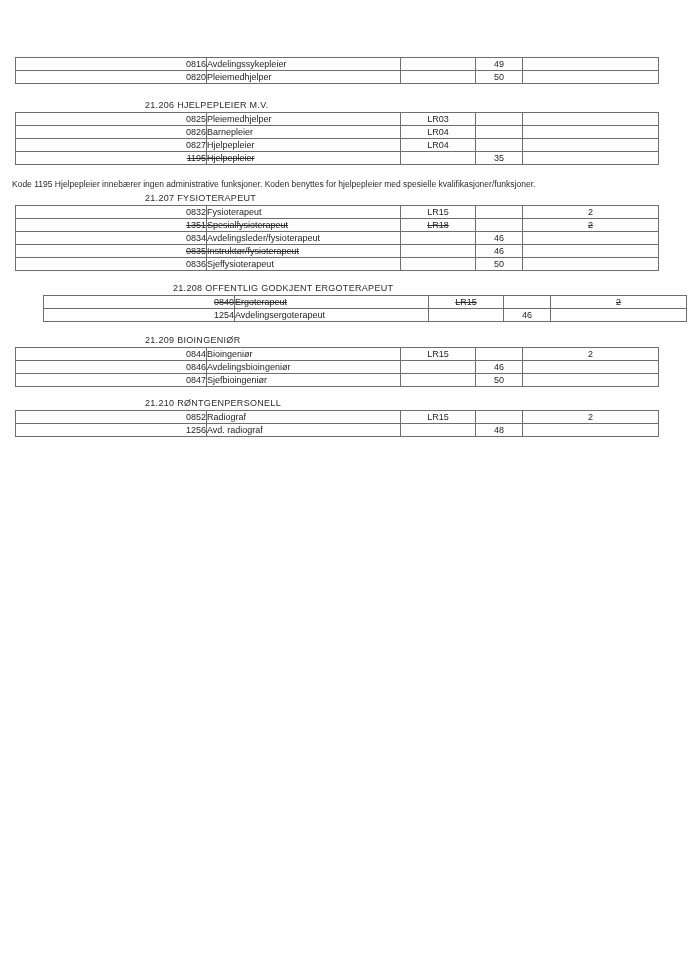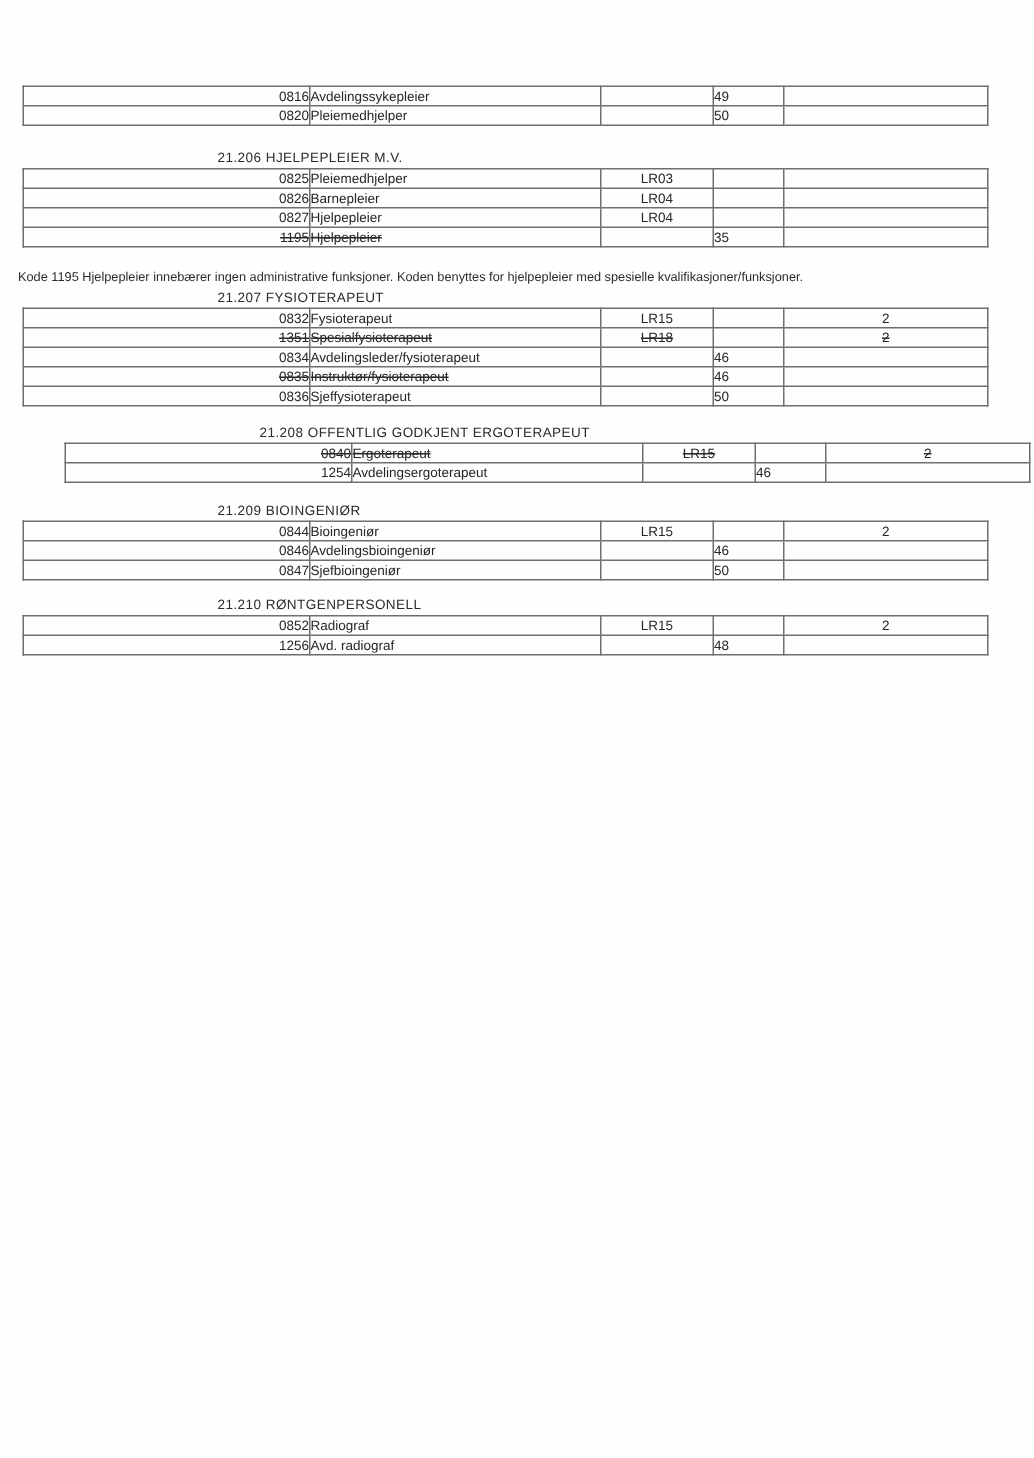--- a/index.html
+++ b/index.html
@@ -50,21 +50,21 @@
     border: 1px solid #6e6e6e;
     height: 12px;
     padding: 0;
     overflow: hidden;
     white-space: nowrap;
     line-height: 11px;
   }
   td.code-cell   { text-align: right;  padding-right: 3px; border-right-color: #6e6e6e; }
   td.title-cell  { text-align: left;   padding-left: 3px; }
   td.lr-cell     { text-align: center; }
-  td.grade-cell  { }
+  td.grade-cell  { text-align: center; }
   td.remark-cell { text-align: center; }
   .struck { text-decoration: line-through; text-decoration-color: #2b2b2b; }
   .note {
     margin-top: 14px;
     margin-left: -3px;
     font-size: 8.5px;
     line-height: 10px;
     color: #2b2b2b;
     white-space: nowrap;
   }

